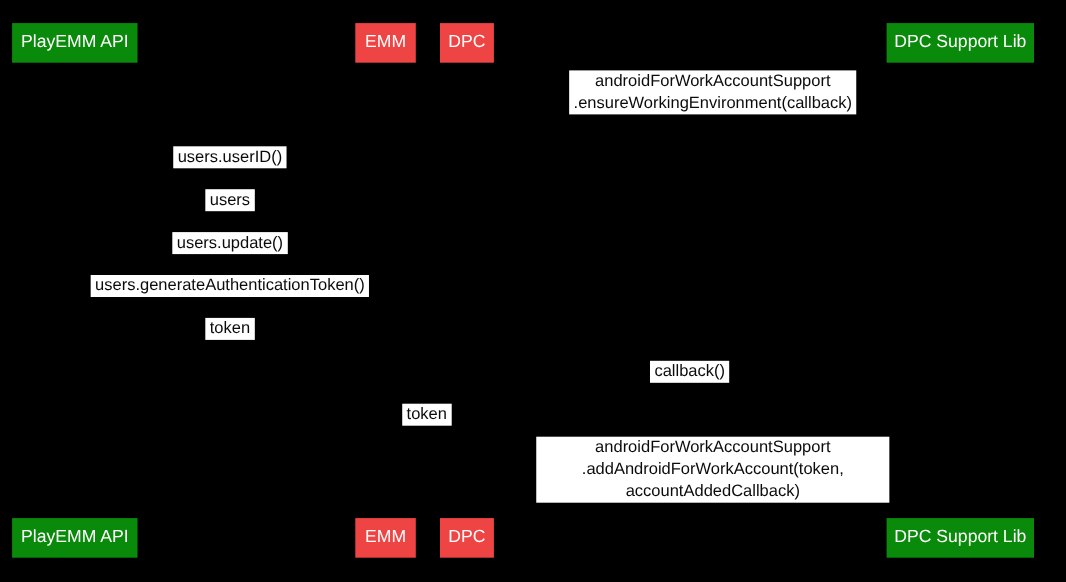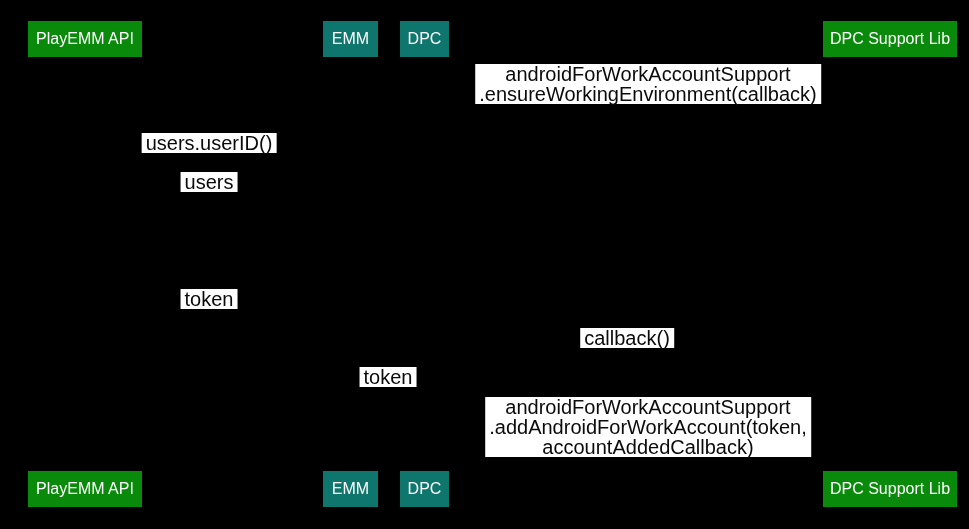--- a/index.html
+++ b/index.html
@@ -18,48 +18,50 @@
   .actor {
     position: absolute;
     height: 36px;
     display: flex;
     align-items: center;
     justify-content: center;
     color: #ffffff;
     font-size: 16px;
     box-sizing: border-box;
   }
-  .actor.green { background: #0A8A0A; margin-left: 17px; }
-  .actor.blue  { background: #0f766e; }
+  .actor.green { background: #0A8A0A; }
+  .actor.blue  { background: #ef4444; }
   .msg {
     position: absolute;
     transform: translateX(-50%);
     background: #FFFFFF;
     color: #0B0B0B;
-    font-size: 20px;
+    font-size: 15px;
     line-height: 20px;
     padding: 0 4px;
     text-align: center;
     white-space: pre-line;
   }
 </style>
 </head>
 <body>
 
 <div class="canvas">
 
   <div class="actor green" style="left:11px;  top:21px; width:114px">PlayEMM API</div>
   <div class="actor blue" style="left:323px; top:21px; width:55px">EMM</div>
   <div class="actor blue" style="left:400px; top:21px; width:49px">DPC</div>
   <div class="actor green" style="left:806px; top:21px; width:134px">DPC Support Lib</div>
 
   <div class="msg" style="left:648px; top:64px">androidForWorkAccountSupport
 .ensureWorkingEnvironment(callback)</div>
   <div class="msg" style="left:209px; top:133px">users.userID()</div>
   <div class="msg" style="left:209px; top:172px">users</div>
+  <div class="msg" style="left:209px; top:211px">users.update()</div>
+  <div class="msg" style="left:209px; top:250px">users.generateAuthenticationToken()</div>
   <div class="msg" style="left:209px; top:289px">token</div>
   <div class="msg" style="left:627px; top:328px">callback()</div>
   <div class="msg" style="left:388px; top:367px">token</div>
   <div class="msg" style="left:648px; top:397px">androidForWorkAccountSupport
 .addAndroidForWorkAccount(token, accountAddedCallback)</div>
 
   <div class="actor green" style="left:11px;  top:471px; width:114px">PlayEMM API</div>
   <div class="actor blue" style="left:323px; top:471px; width:55px">EMM</div>
   <div class="actor blue" style="left:400px; top:471px; width:49px">DPC</div>
   <div class="actor green" style="left:806px; top:471px; width:134px">DPC Support Lib</div>

